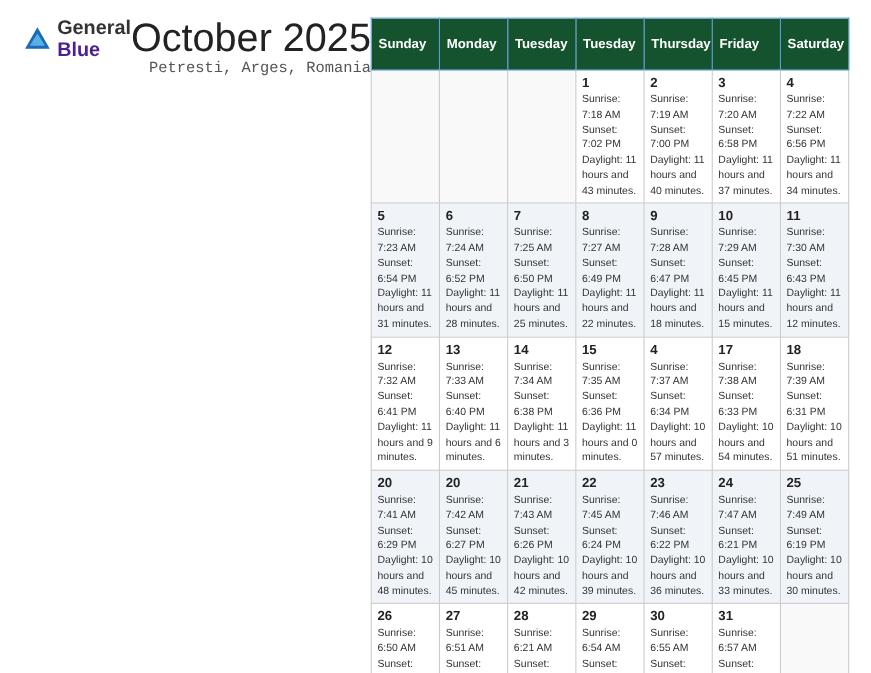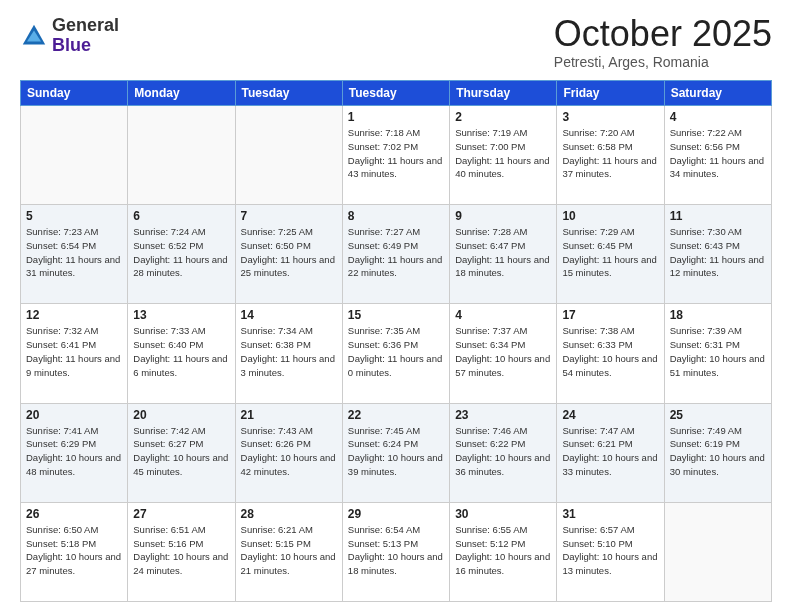--- a/index.html
+++ b/index.html
@@ -8,21 +8,21 @@
       background: #fff;
       width: 792px;
       height: 612px;
       overflow: hidden;
     }
     .page {
       width: 792px;
       height: 612px;
       padding: 16px 20px 10px 20px;
       display: flex;
-      flex-direction: column;
+      flex-direction: row;
     }
     .header {
       display: flex;
       justify-content: space-between;
       align-items: flex-start;
       margin-bottom: 10px;
     }
     .logo {
       display: flex;
       align-items: center;
@@ -33,44 +33,46 @@
       font-weight: bold;
       line-height: 1.1;
     }
     .logo-text .general { color: #333; }
     .logo-text .blue { color: #4c1d95; }
     .logo-icon {
       width: 28px;
       height: 28px;
     }
     .title-block {
+      text-align: right;
     }
     .month-title {
       font-size: 36px;
       font-weight: 300;
       color: #222;
       line-height: 1;
     }
     .location {
       font-size: 14px;
       color: #555;
       margin-top: 2px;
+      font-family: Liberation Mono, monospace;
     }
     .calendar {
       flex: 1;
       border: 1px solid #ccc;
       border-collapse: collapse;
       width: 100%;
       table-layout: fixed;
     }
     .calendar th {
-      background-color: #1d4ed8;
+      background-color: #14532d;
       color: #fff;
       text-align: left;
-      padding: 5px 6px;
+      padding: 16px 6px;
       font-size: 12px;
       font-weight: bold;
       border: 1px solid #5a9cd6;
     }
     .calendar td {
       vertical-align: top;
       border: 1px solid #ccc;
       padding: 4px 5px;
       font-size: 9.5px;
       color: #333;

